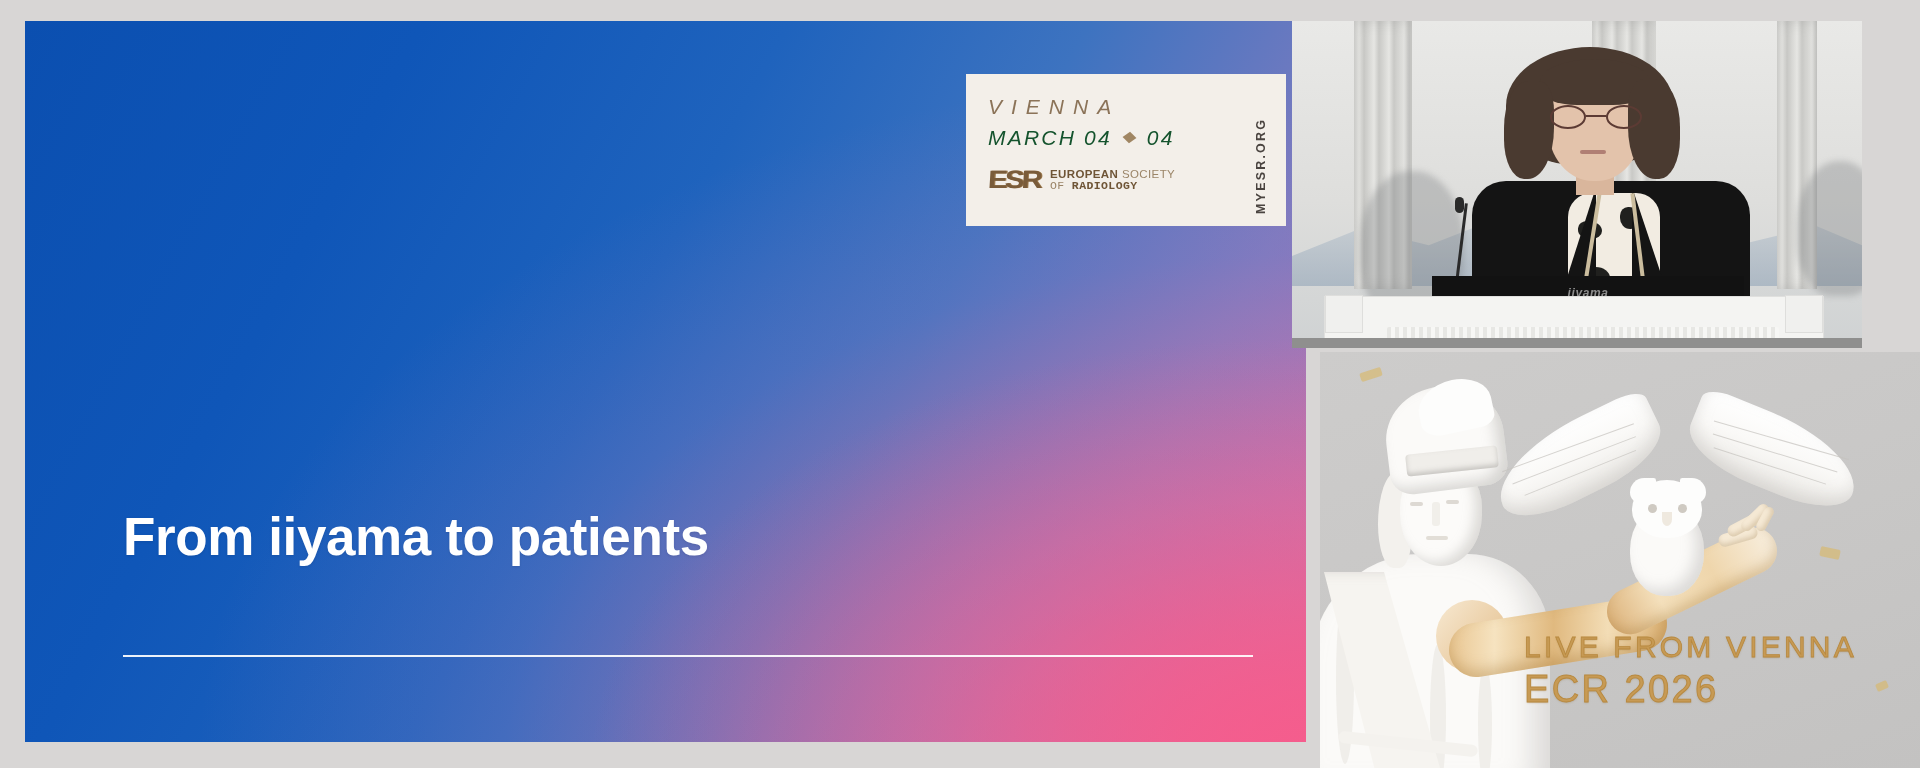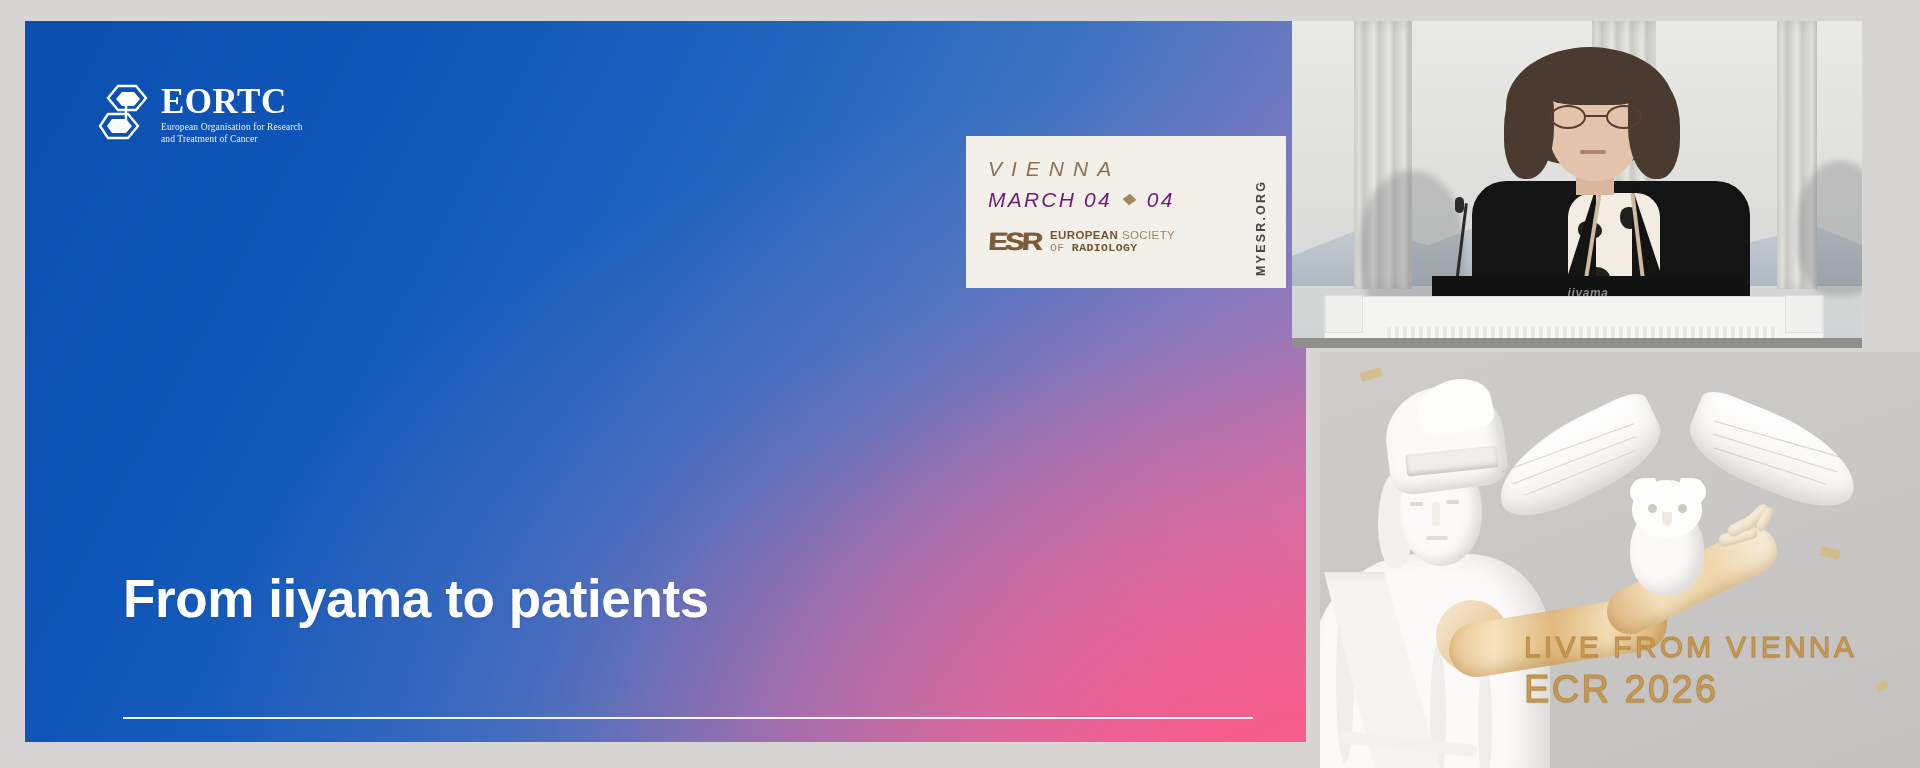--- a/index.html
+++ b/index.html
@@ -37,21 +37,21 @@
 
   
   .badge {
     position:absolute; left:941px; top:53px; width:320px; height:152px;
     background:#f3efe9; padding:20px 18px 14px 22px;
     display:flex; align-items:flex-start; gap:10px;
   }
   .badge-main { flex:1; }
   .badge-vienna { font-size:21px; letter-spacing:9px; color:#8b7358; font-style:italic;
                   font-family:"Liberation Sans", sans-serif; font-weight:400; line-height:1.25; }
-  .badge-dates { font-size:21px; letter-spacing:2.2px; color:#701a75; font-style:italic;
+  .badge-dates { font-size:21px; letter-spacing:2.2px; color:#14532d; font-style:italic;
                  margin-top:5px; line-height:1.2; display:flex; align-items:center; gap:11px; }
   .diamond { display:inline-block; width:9px; height:9px; background:#a08663;
              transform:rotate(45deg) skewX(-10deg); margin:0 2px; }
   .esr-row { display:flex; align-items:center; gap:9px; margin-top:15px; }
   .esr-mark {
     font-size:25px; font-weight:900; letter-spacing:-2.5px;
     color:#7a5c3a; font-family:"Liberation Sans", sans-serif;
     transform:scaleX(1.18) skewX(-3deg); transform-origin:left center;
     text-shadow:1px 0 0 #9c7a4e;
   }
@@ -207,36 +207,20 @@
     font-family:"Liberation Sans", sans-serif;
   }
 </style>
 </head>
 <body>
 
 <div id="stage">
 
   <div id="slide">
 
-    <div class="eortc">
-      <svg class="eortc-mark" viewBox="0 0 54 56">
-        <path d="M20 2 L38 2 L48 14 L38 26 L20 26 L10 14 Z" fill="none" stroke="#ffffff" stroke-width="2.4"></path>
-        <path d="M24 8 L36 8 L42 15 L36 22 L24 22 L18 15 Z" fill="#ffffff"></path>
-        <path d="M10 30 L30 30 L40 42 L30 54 L10 54 L2 42 Z" fill="none" stroke="#ffffff" stroke-width="2.4"></path>
-        <path d="M14 35 L28 35 L34 42 L28 49 L14 49 L9 42 Z" fill="#ffffff"></path>
-        <path d="M28 20 L28 40" stroke="#ffffff" stroke-width="2.4" fill="none"></path>
-      </svg>
-      <div class="eortc-txt">
-        <div class="eortc-name">EORTC</div>
-        <div class="eortc-sub">
-          <div>European Organisation for Research</div>
-          <div>and Treatment of Cancer</div>
-        </div>
-      </div>
-    </div>
 
     <div class="badge">
       <div class="badge-main">
         <div class="badge-vienna">VIENNA</div>
         <div class="badge-dates">
           <span>MARCH 04</span>
           <span class="diamond"></span>
           <span>04</span>
         </div>
         <div class="esr-row">

